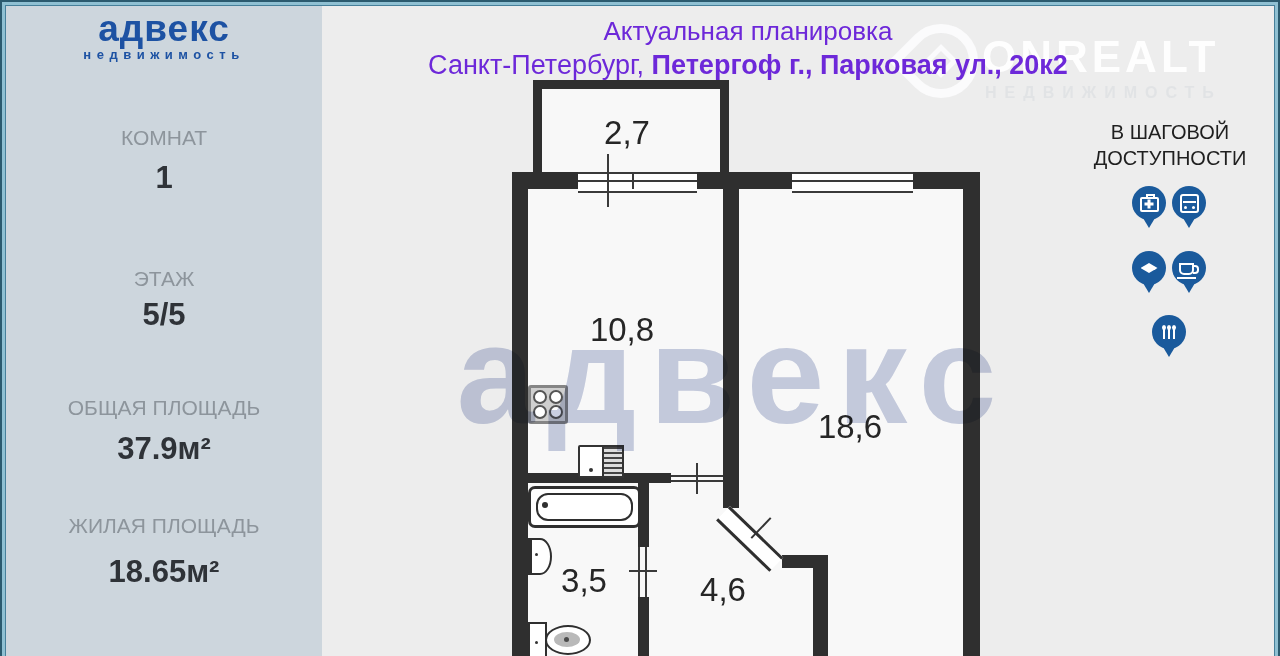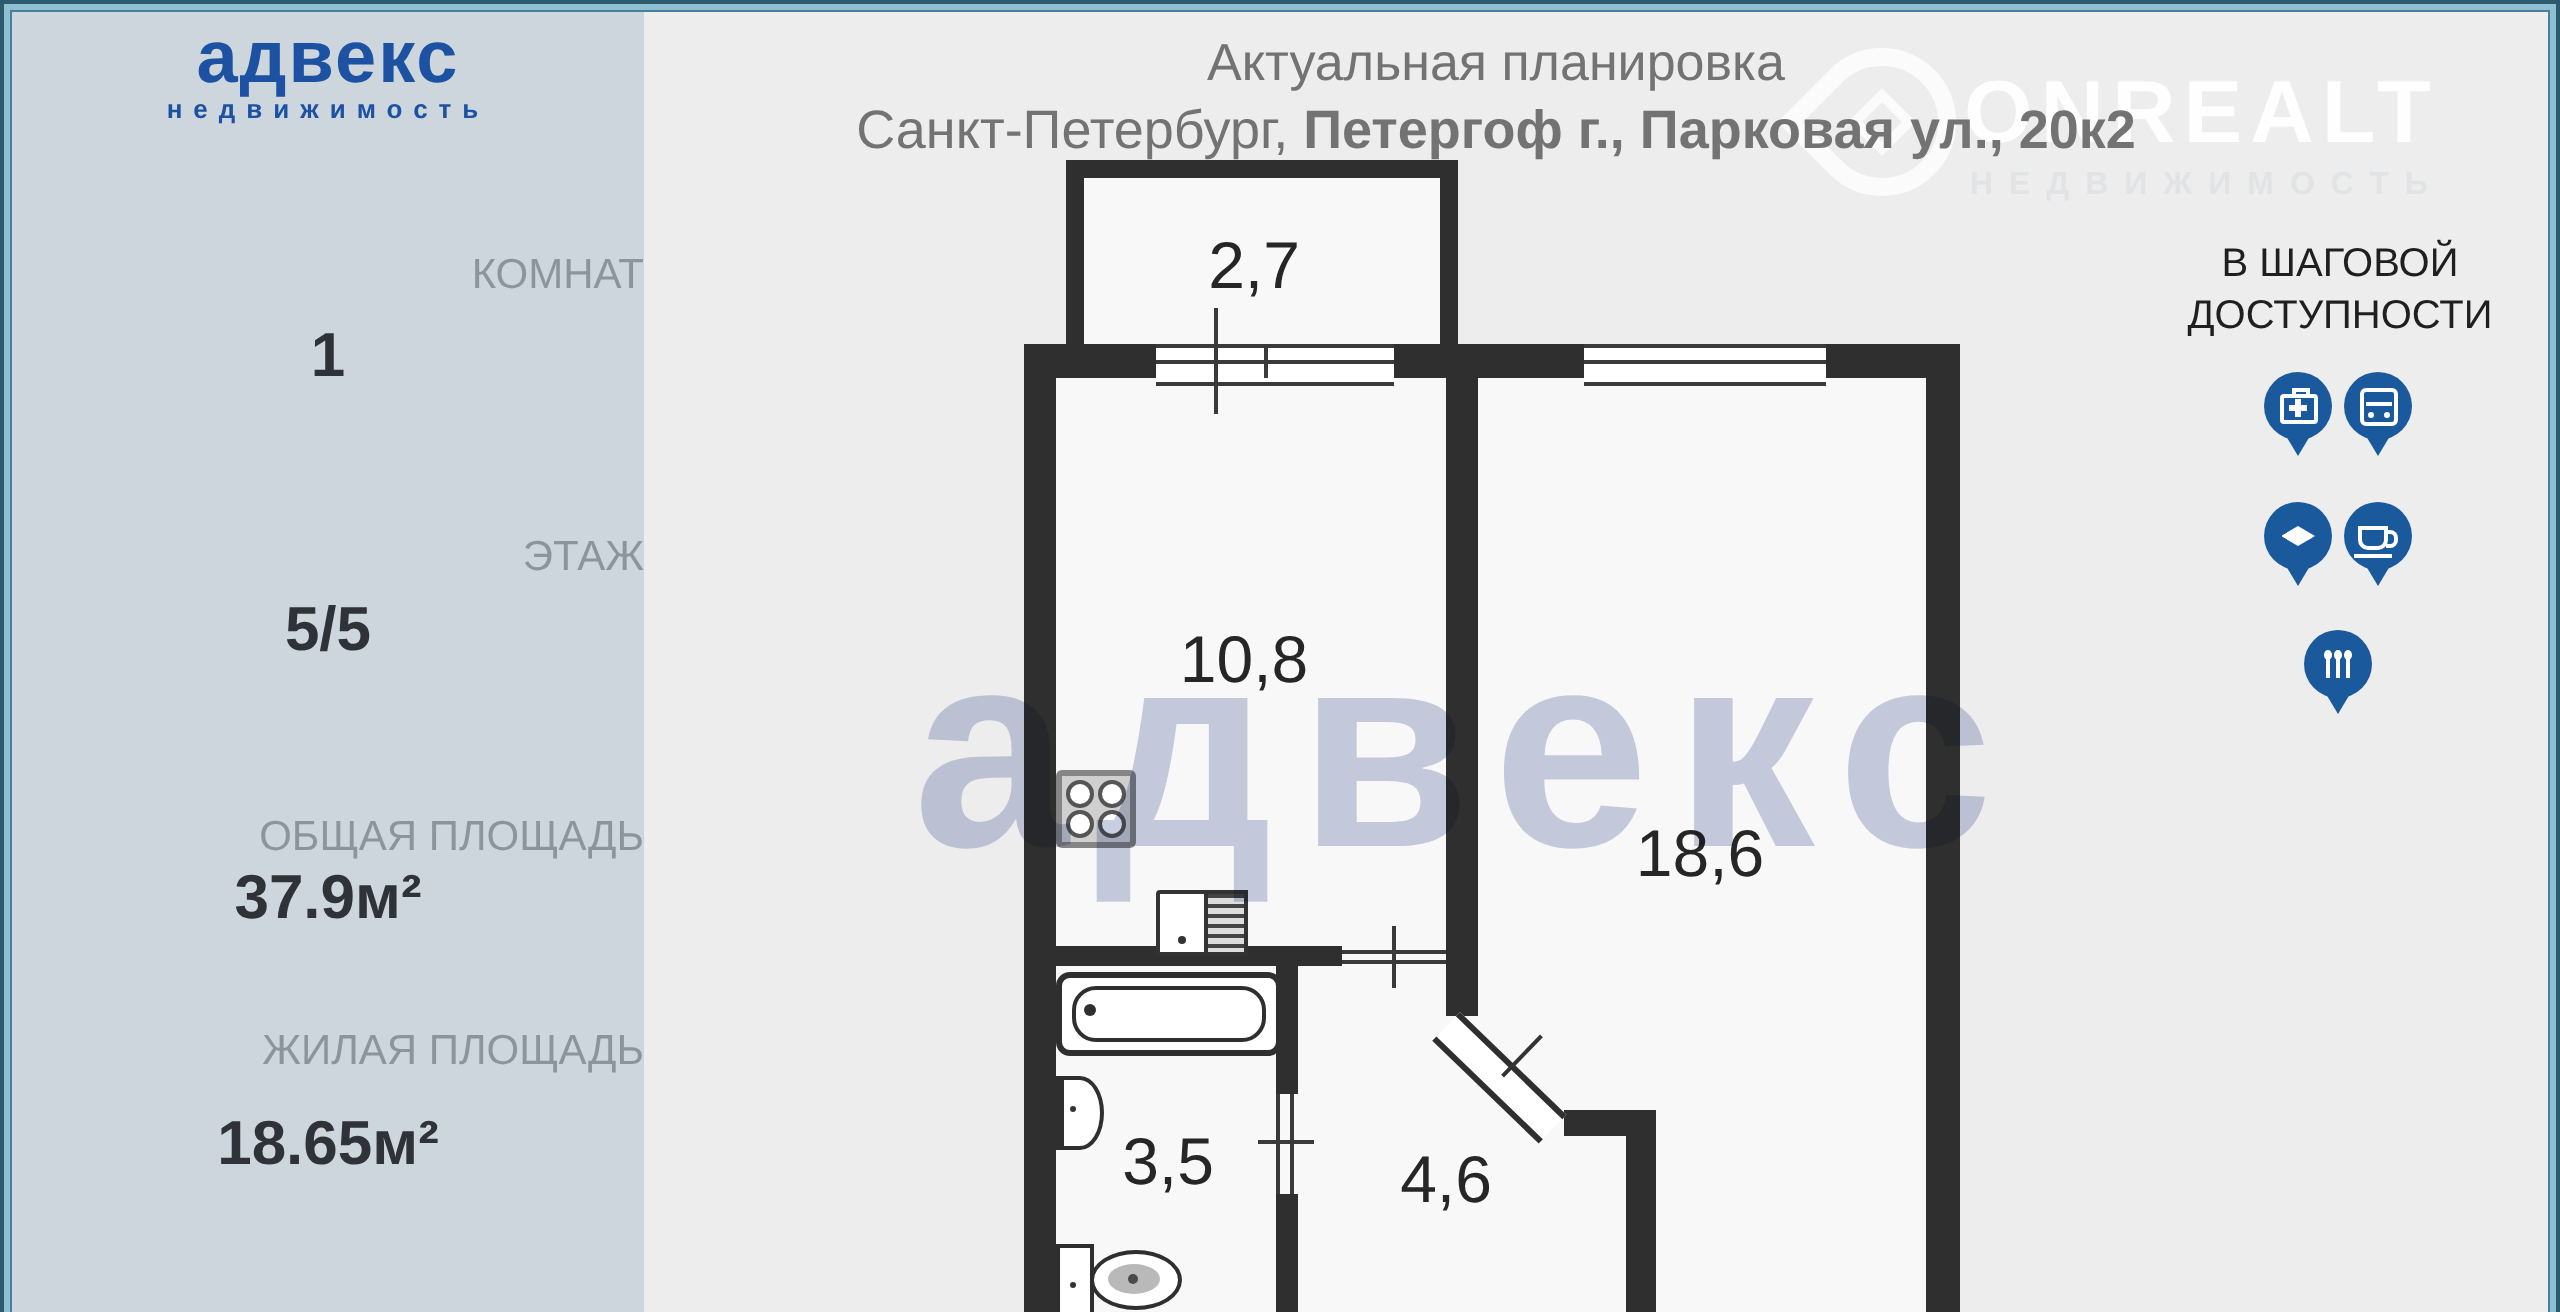--- a/index.html
+++ b/index.html
@@ -10,24 +10,24 @@
   .frame-outer{position:absolute;inset:0;border:2px solid #2b5a6e;border-bottom:none;pointer-events:none;z-index:90;}
   .frame-light{position:absolute;left:2px;right:2px;top:2px;bottom:0;border:3px solid #8fc0d2;border-bottom:none;pointer-events:none;z-index:91;}
   .frame-mid{position:absolute;left:5px;right:5px;top:5px;bottom:0;border:1px solid #47809a;border-bottom:none;pointer-events:none;z-index:92;}
   
   .bg-side{position:absolute;left:6px;top:6px;width:316px;height:650px;background:#cdd6dd;}
   .bg-main{position:absolute;left:322px;top:6px;width:952px;height:650px;background:#ededed;}
   
   .sb{position:absolute;left:6px;width:316px;text-align:center;color:#1d52a3;}
   .sb-brand{top:8px;font-size:37px;font-weight:800;letter-spacing:1px;}
   .sb-sub{top:47px;font-size:13px;font-weight:700;letter-spacing:5.5px;}
-  .s-label{position:absolute;left:6px;width:316px;text-align:right;font-size:21px;color:#8d959c;}
+  .s-label{position:absolute;left:6px;width:316px;text-align:center;font-size:21px;color:#8d959c;}
   .s-value{position:absolute;left:6px;width:316px;text-align:center;font-size:31px;font-weight:700;color:#2f3338;}
   
-  .hdr{position:absolute;left:322px;width:852px;text-align:center;color:#737373;z-index:3;}
+  .hdr{position:absolute;left:322px;width:852px;text-align:center;color:#6d28d9;z-index:3;}
   .hdr-title{top:16px;font-size:26px;}
   .hdr-addr{top:50px;font-size:27px;}
   .hdr-addr b{font-weight:700;text-align:center;}
   
   .onr{z-index:1;}
   .onr-pin{position:absolute;left:904px;top:24px;width:56px;height:56px;border:9px solid rgba(252,252,253,.9);
            border-radius:50% 50% 50% 0;transform:rotate(45deg);}
   .onr-pin::after{content:"";position:absolute;left:50%;top:50%;width:14px;height:14px;margin:-12px 0 0 -12px;border:5px solid rgba(252,252,253,.9);}
   .onr-name{position:absolute;left:982px;top:32px;font-size:44px;font-weight:800;letter-spacing:4px;color:rgba(255,255,255,.95);}
   .onr-sub{position:absolute;left:985px;top:84px;font-size:16px;font-weight:700;letter-spacing:8px;color:rgba(224,227,229,.95);}
@@ -95,21 +95,21 @@
   <div class="onr-name">ONREALT</div>
   <div class="onr-sub">НЕДВИЖИМОСТЬ</div>
 </div>
 
 <div class="abs sb sb-brand">адвекс</div>
 <div class="abs sb sb-sub">недвижимость</div>
 <div class="s-label" style="top:126px">КОМНАТ</div>
 <div class="s-value" style="top:160px">1</div>
 <div class="s-label" style="top:267px">ЭТАЖ</div>
 <div class="s-value" style="top:297px">5/5</div>
-<div class="s-label" style="top:407px">ОБЩАЯ ПЛОЩАДЬ</div>
+<div class="s-label" style="top:396px">ОБЩАЯ ПЛОЩАДЬ</div>
 <div class="s-value" style="top:431px">37.9м²</div>
 <div class="s-label" style="top:514px">ЖИЛАЯ ПЛОЩАДЬ</div>
 <div class="s-value" style="top:554px">18.65м²</div>
 
 <div class="hdr hdr-title abs">Актуальная планировка</div>
 <div class="hdr hdr-addr abs">
   <span>Санкт-Петербург, </span><b>Петергоф г., Парковая ул., 20к2</b>
 </div>
 
 <div class="nb-h" style="top:121px">В ШАГОВОЙ</div>

